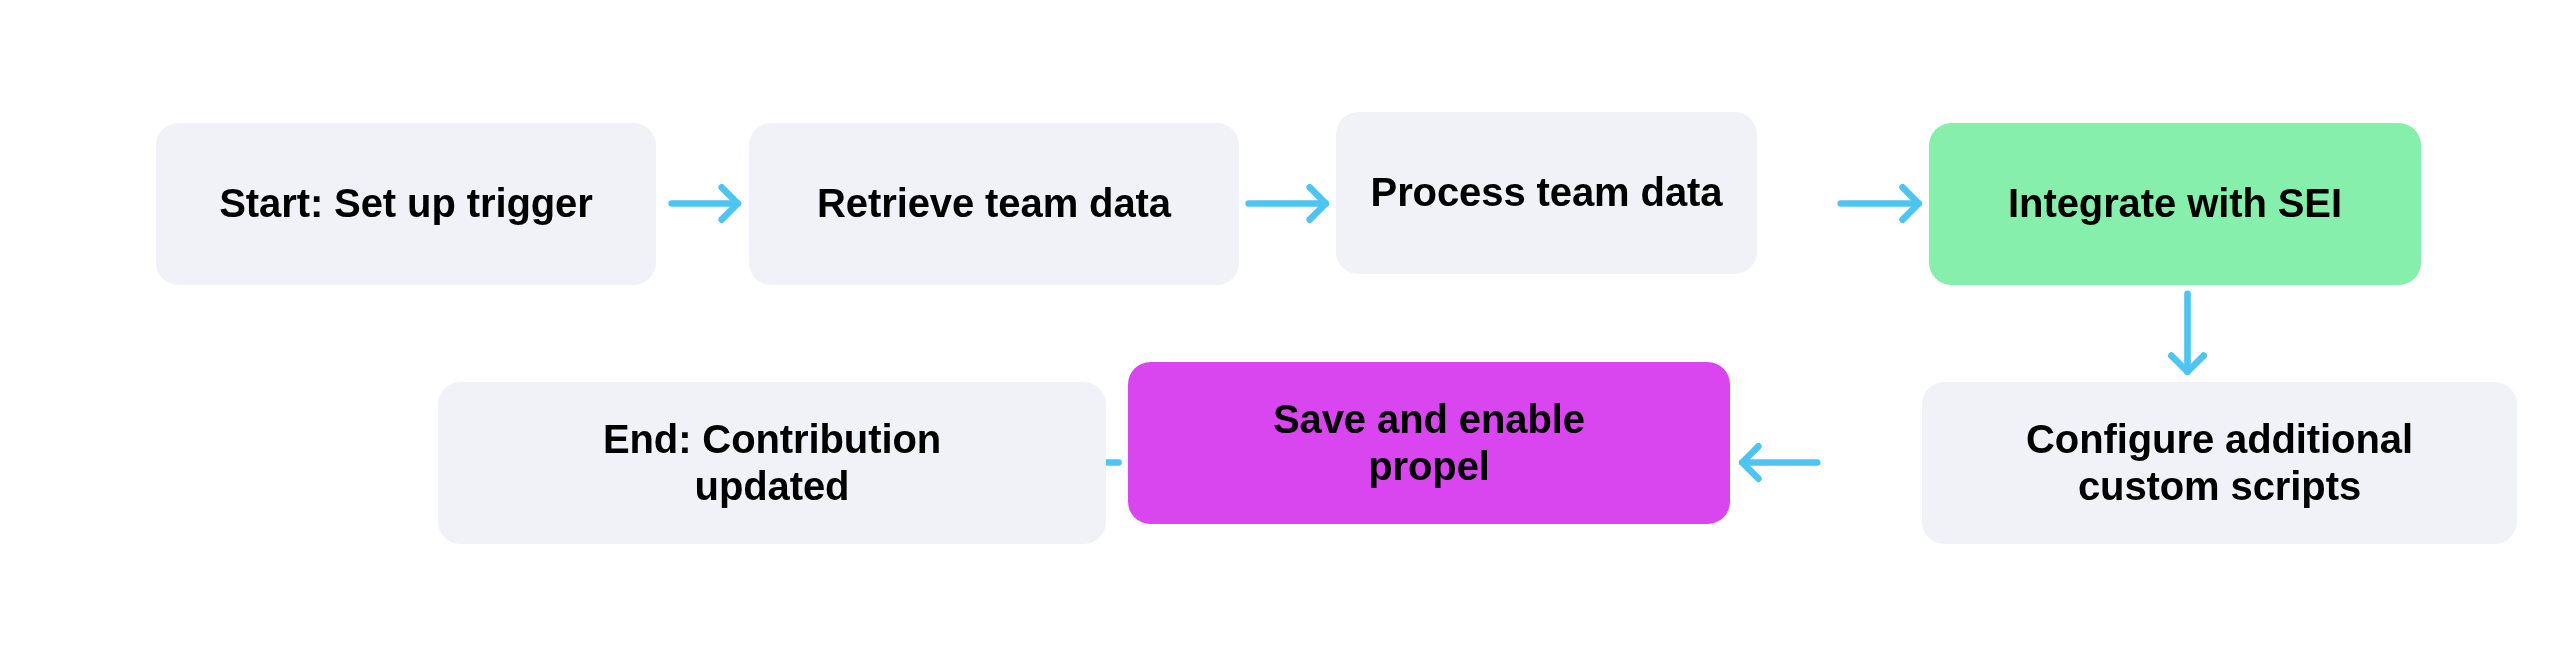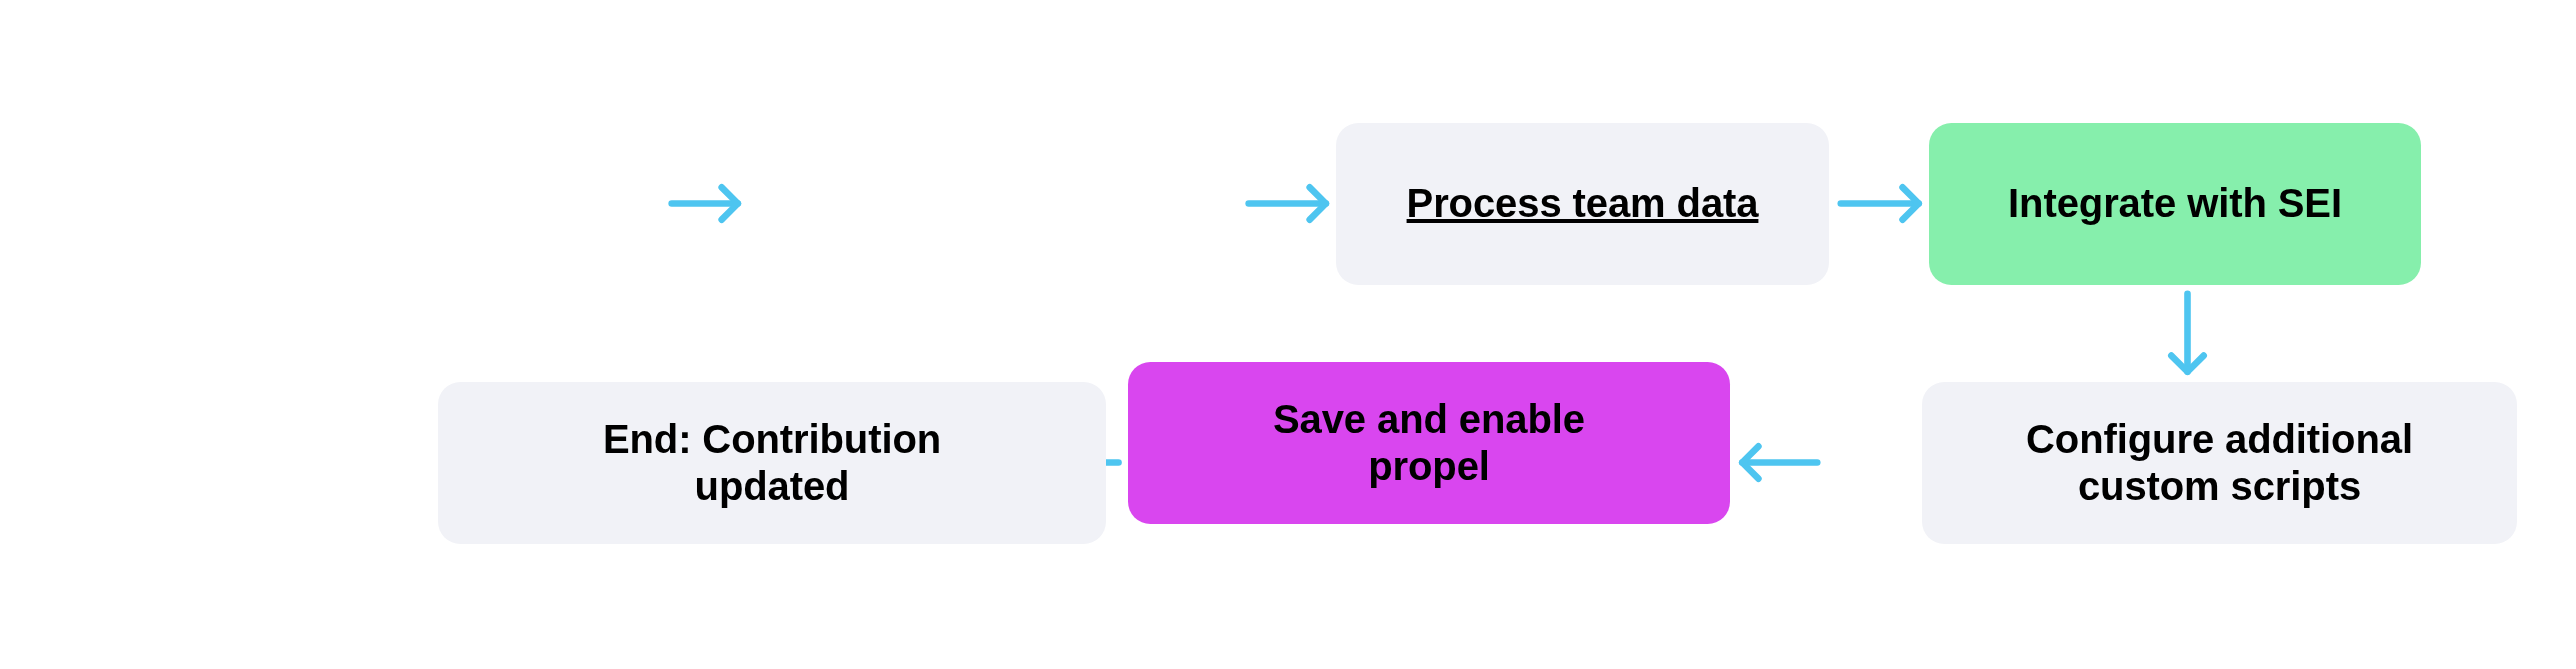--- a/index.html
+++ b/index.html
@@ -92,21 +92,27 @@
       </svg>
     </div>
     <div class="edge" style="left: 1046px; top: 450px; width: 73px; height: 25px;">
       <svg width="73" height="25" viewBox="0 0 98 34">
         <g stroke="#4ec5f0" stroke-width="9" stroke-linecap="round" stroke-linejoin="round" fill="none">
           <line x1="98" y1="17" x2="2" y2="17"></line>
           <polyline points="24,-5 2,17 24,39"></polyline>
         </g>
       </svg>
     </div>
-    <div class="node" style="left: 1336px; top: 123px; width: 493px; height: 162px; background: rgb(241, 242, 247); text-decoration: underline;">
+    <div class="node" style="left: 156px; top: 123px; width: 500px; height: 162px; background: rgb(241, 242, 247);">
+      <span class="node-label" style="color: rgb(0, 0, 0);">Start: Set up trigger</span>
+    </div>
+    <div class="node" style="left: 749px; top: 123px; width: 490px; height: 162px; background: rgb(241, 242, 247);">
+      <span class="node-label" style="color: rgb(0, 0, 0);">Retrieve team data</span>
+    </div>
+    <div class="node" style="left: 1336px; top: 112px; width: 421px; height: 162px; background: rgb(241, 242, 247);">
       <span class="node-label" style="color: rgb(0, 0, 0);">Process team data</span>
     </div>
     <div class="node" style="left: 1929px; top: 123px; width: 492px; height: 162px; background: #86efac;">
       <span class="node-label" style="color: rgb(0, 0, 0);">Integrate with SEI</span>
     </div>
     <div class="node" style="left: 1922px; top: 382px; width: 595px; height: 162px; background: rgb(241, 242, 247);">
       <span class="node-label" style="color: rgb(0, 0, 0);">Configure additional
 custom scripts</span>
     </div>
     <div class="node" style="left: 1128px; top: 362px; width: 602px; height: 162px; background: #d946ef;">

